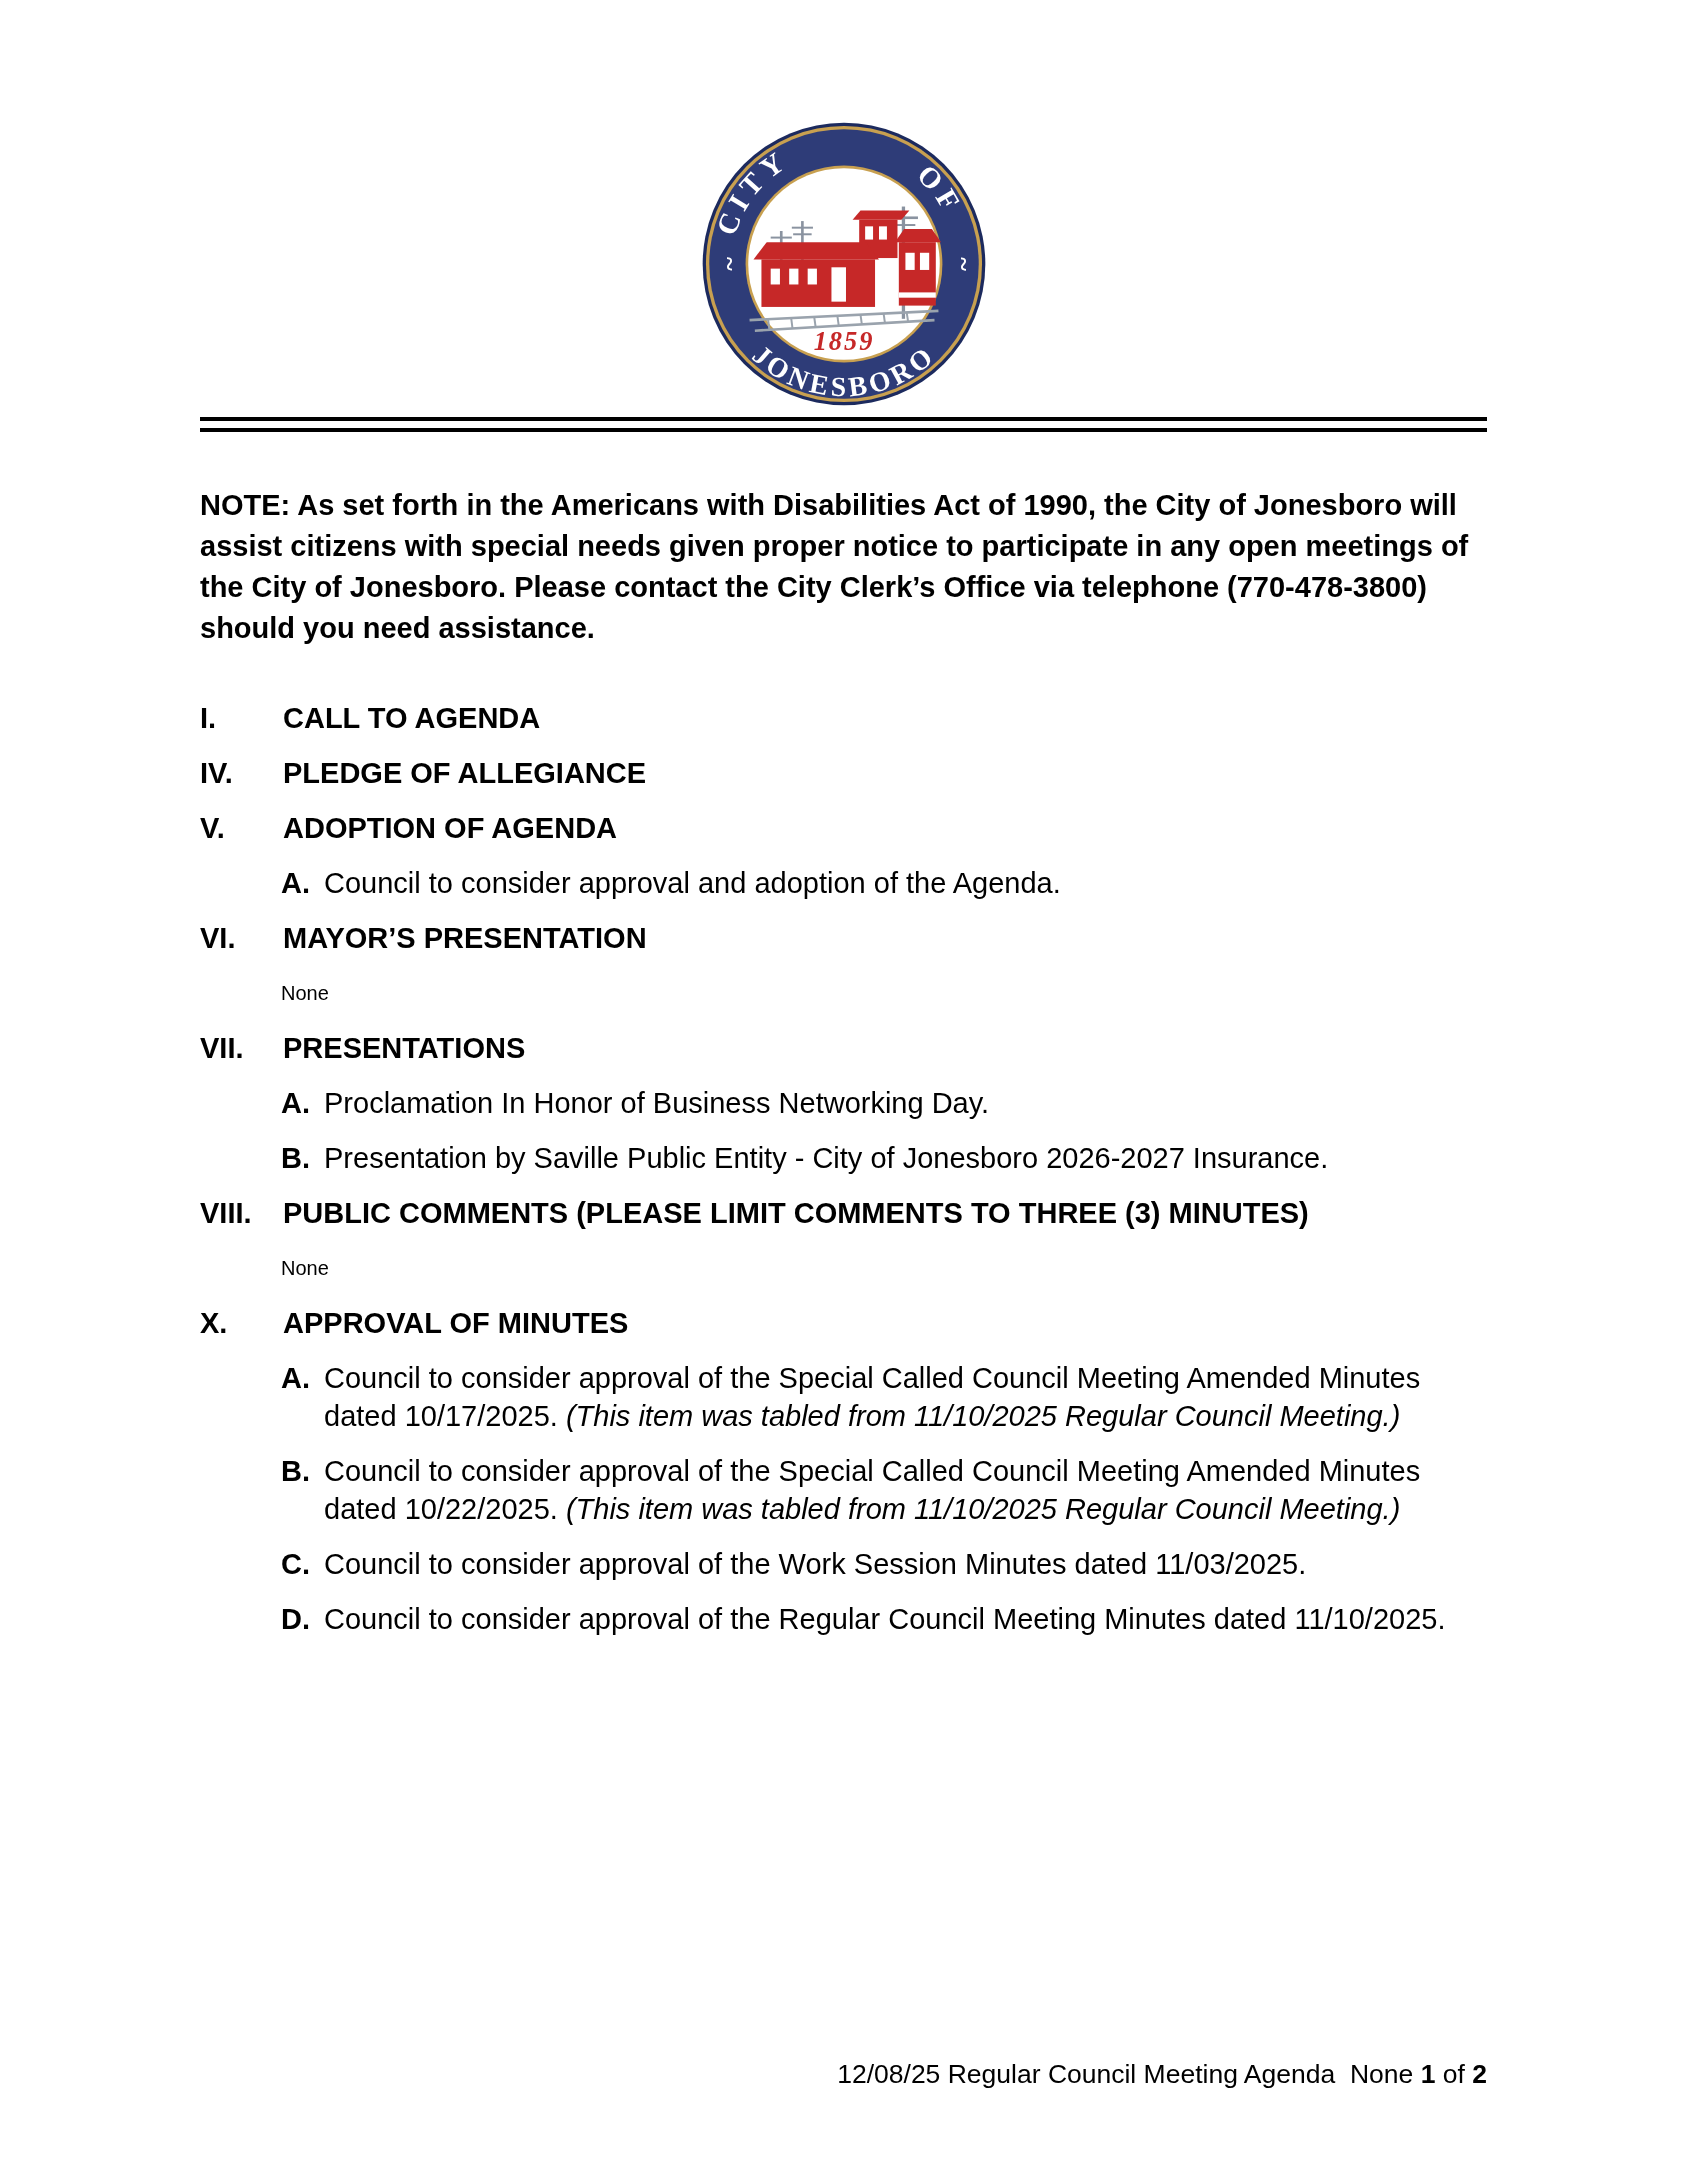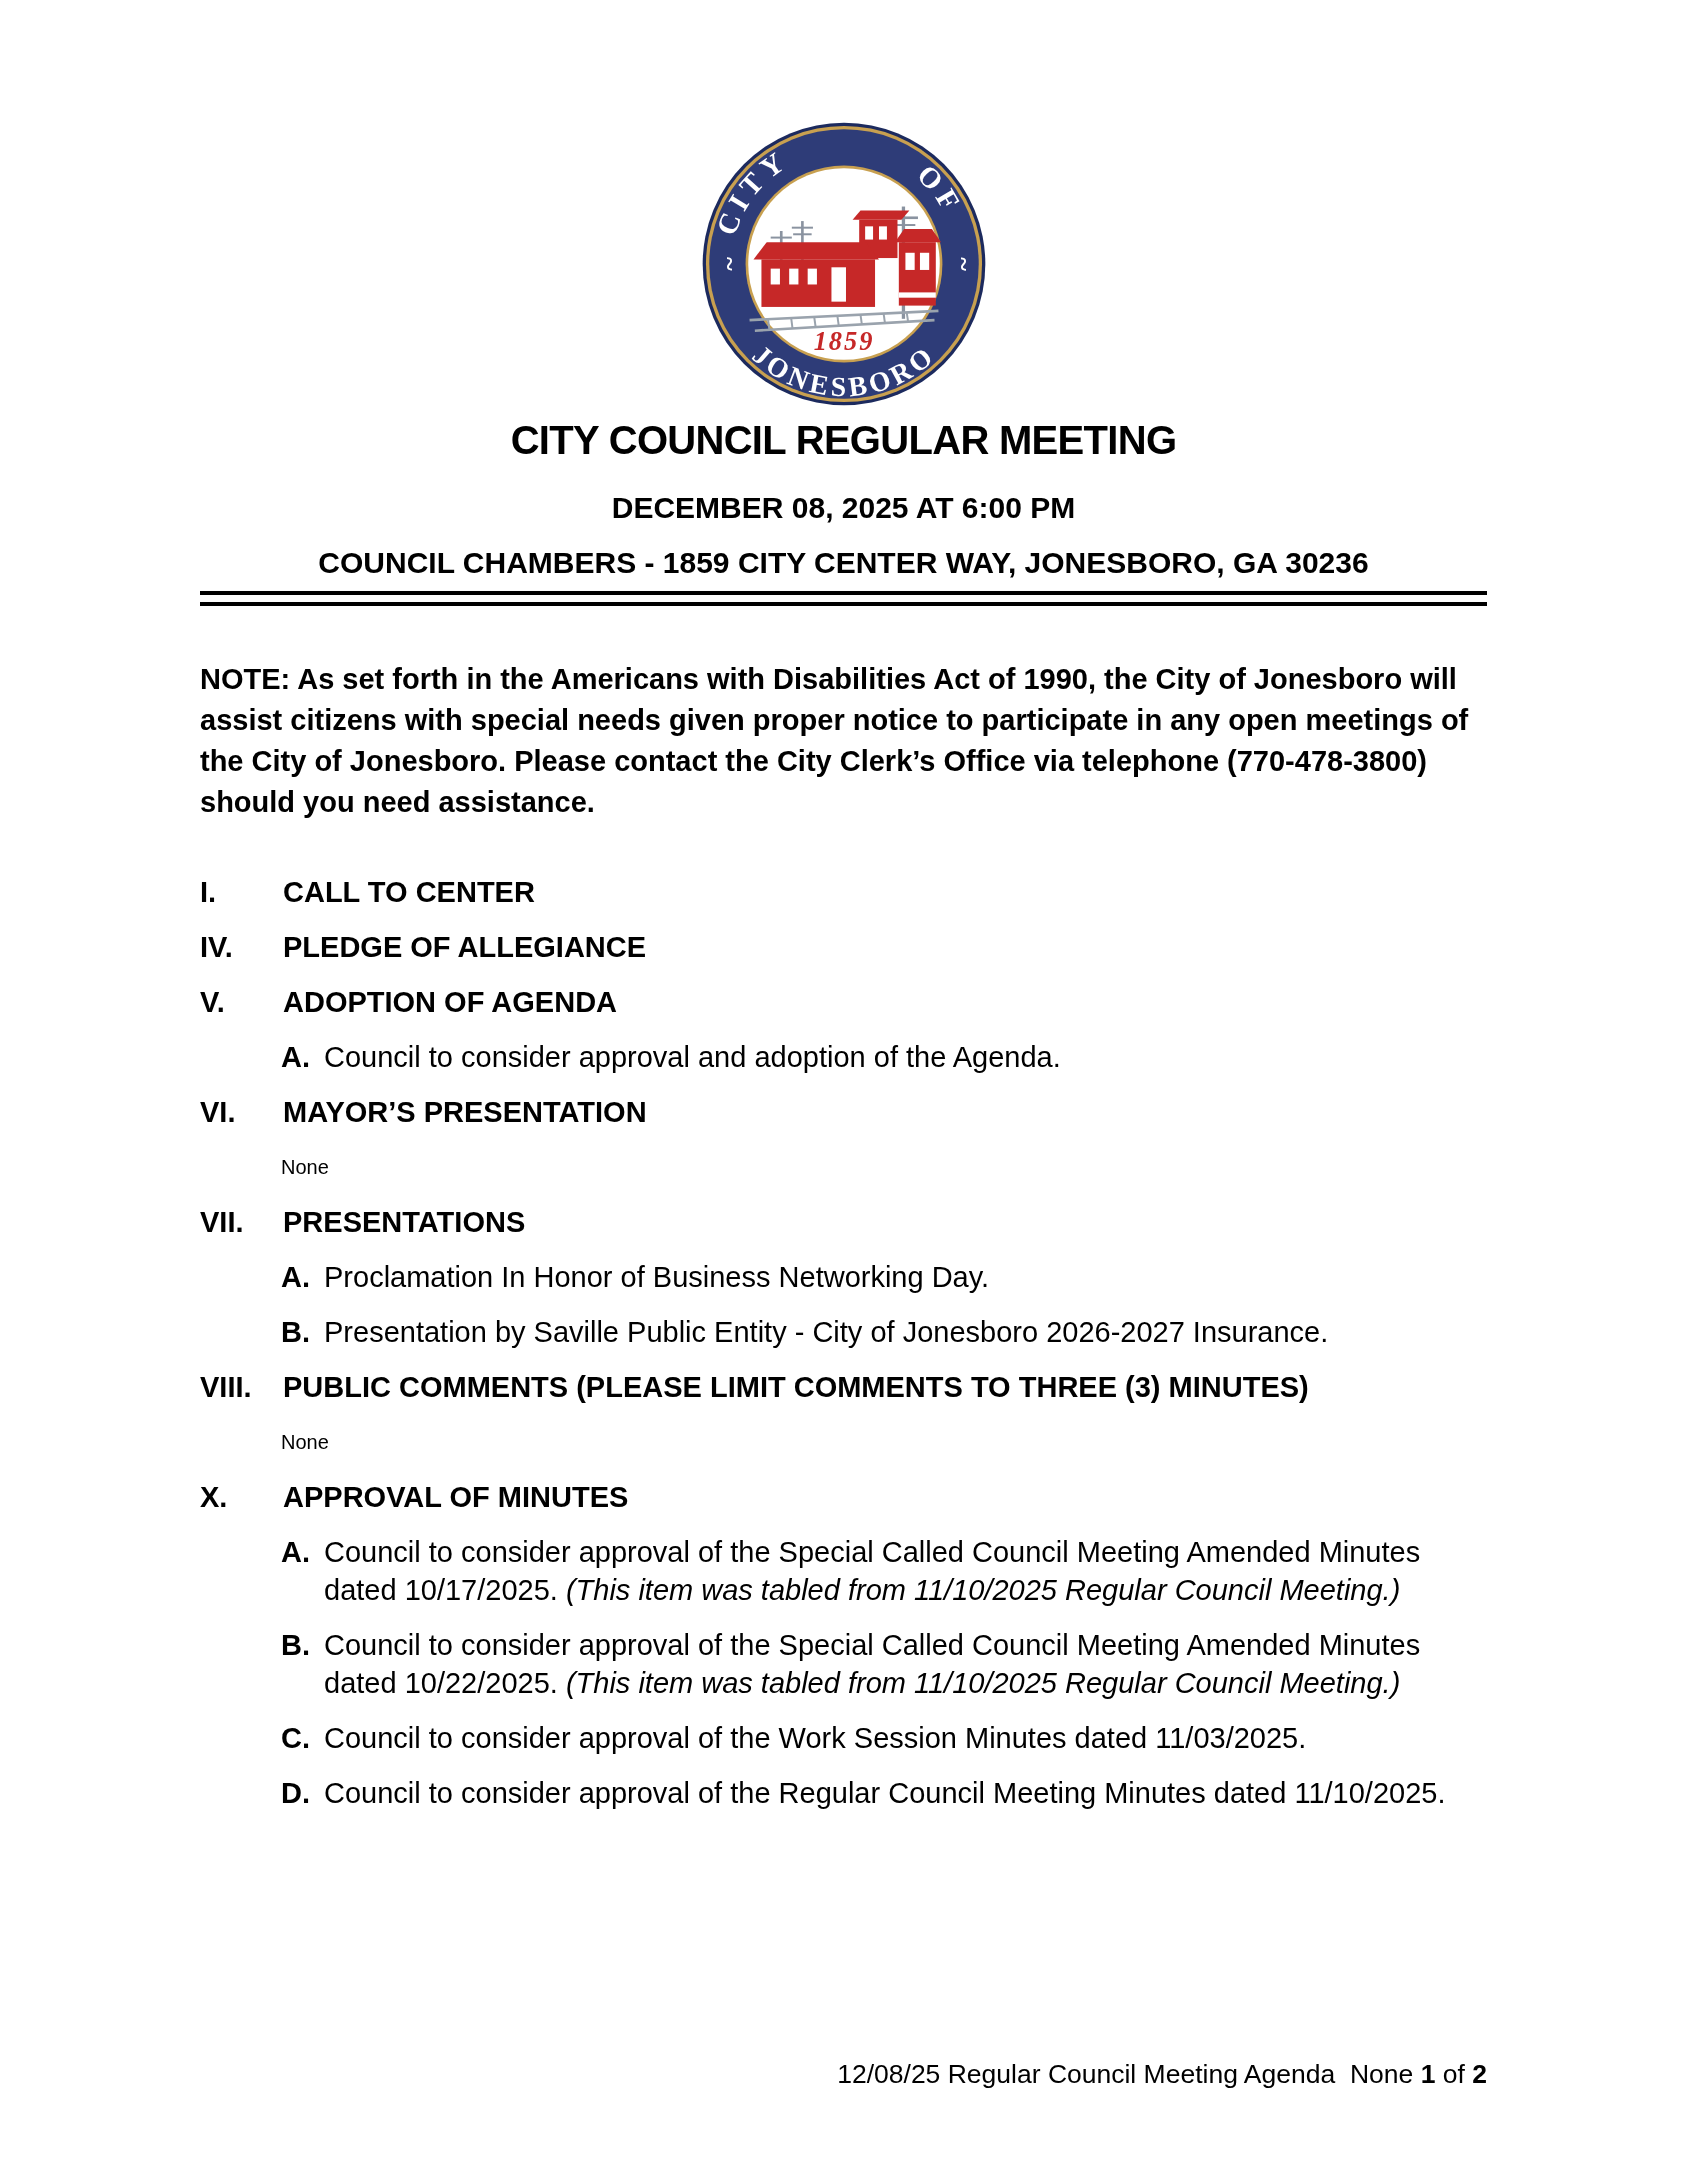--- a/index.html
+++ b/index.html
@@ -179,35 +179,30 @@
         <line x1="275" y1="290" x2="277" y2="304" stroke-width="3"></line>
         <line x1="310" y1="289" x2="312" y2="302" stroke-width="3"></line>
       </g>
 
       <text x="215" y="345" text-anchor="middle" font-family="Liberation Serif, serif" font-weight="bold" font-style="italic" font-size="40" fill="#c62828" letter-spacing="3">1859</text>
     </svg>
   </div>
 
   <div class="content">
 
-    <div class="title-block">
-      <div class="doc-title">CITY COUNCIL REGULAR MEETING</div>
-      <div class="doc-datetime">DECEMBER 08, 2025 AT 6:00 PM</div>
-      <div class="doc-location">COUNCIL CHAMBERS - 1859 CITY CENTER WAY, JONESBORO, GA 30236</div>
-    </div>
 
     <div class="rule rule-1"></div>
     <div class="rule rule-2"></div>
 
     <div class="note">NOTE:  As set forth in the Americans with Disabilities Act of 1990, the City of Jonesboro will assist citizens with special needs given proper notice to participate in any open meetings of the City of Jonesboro. Please contact the City Clerk’s Office via telephone (770-478-3800) should you need assistance.</div>
 
     <div class="agenda-list" id="agenda-list">
         <div class="agenda-item-row">
           <span class="numeral">I.</span>
-          <span class="item-title">CALL TO CENTER</span>
+          <span class="item-title">CALL TO AGENDA</span>
         </div>
         <div class="agenda-item-row">
           <span class="numeral">IV.</span>
           <span class="item-title">PLEDGE OF ALLEGIANCE</span>
         </div>
         <div class="agenda-item-row">
           <span class="numeral">V.</span>
           <span class="item-title">ADOPTION OF AGENDA</span>
         </div>
         <div class="agenda-sub-row">

